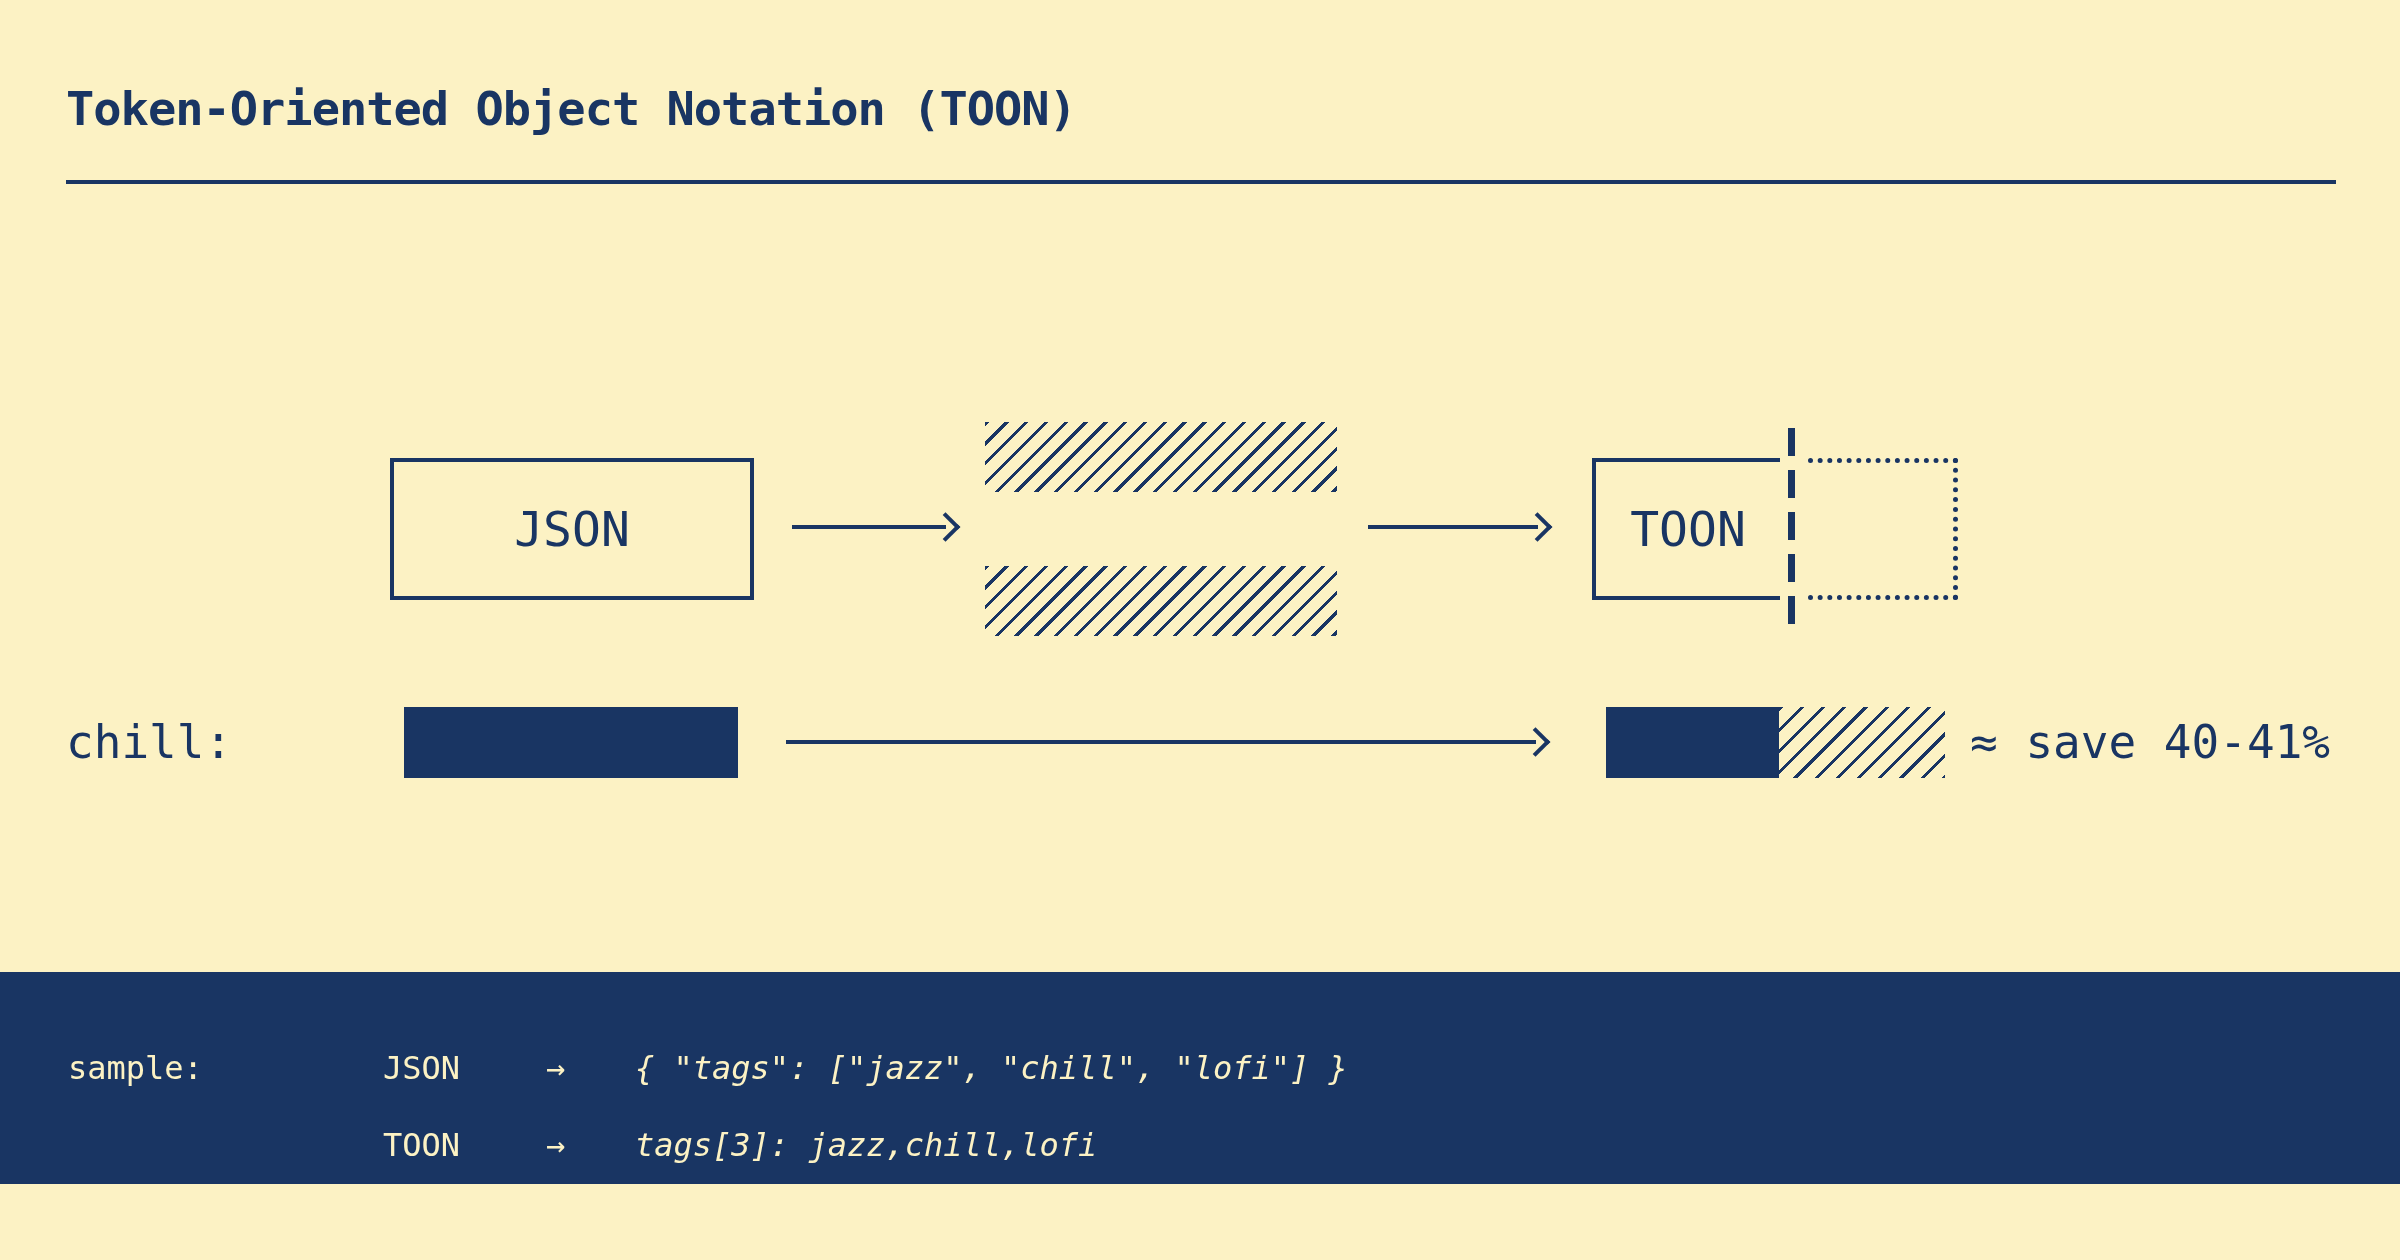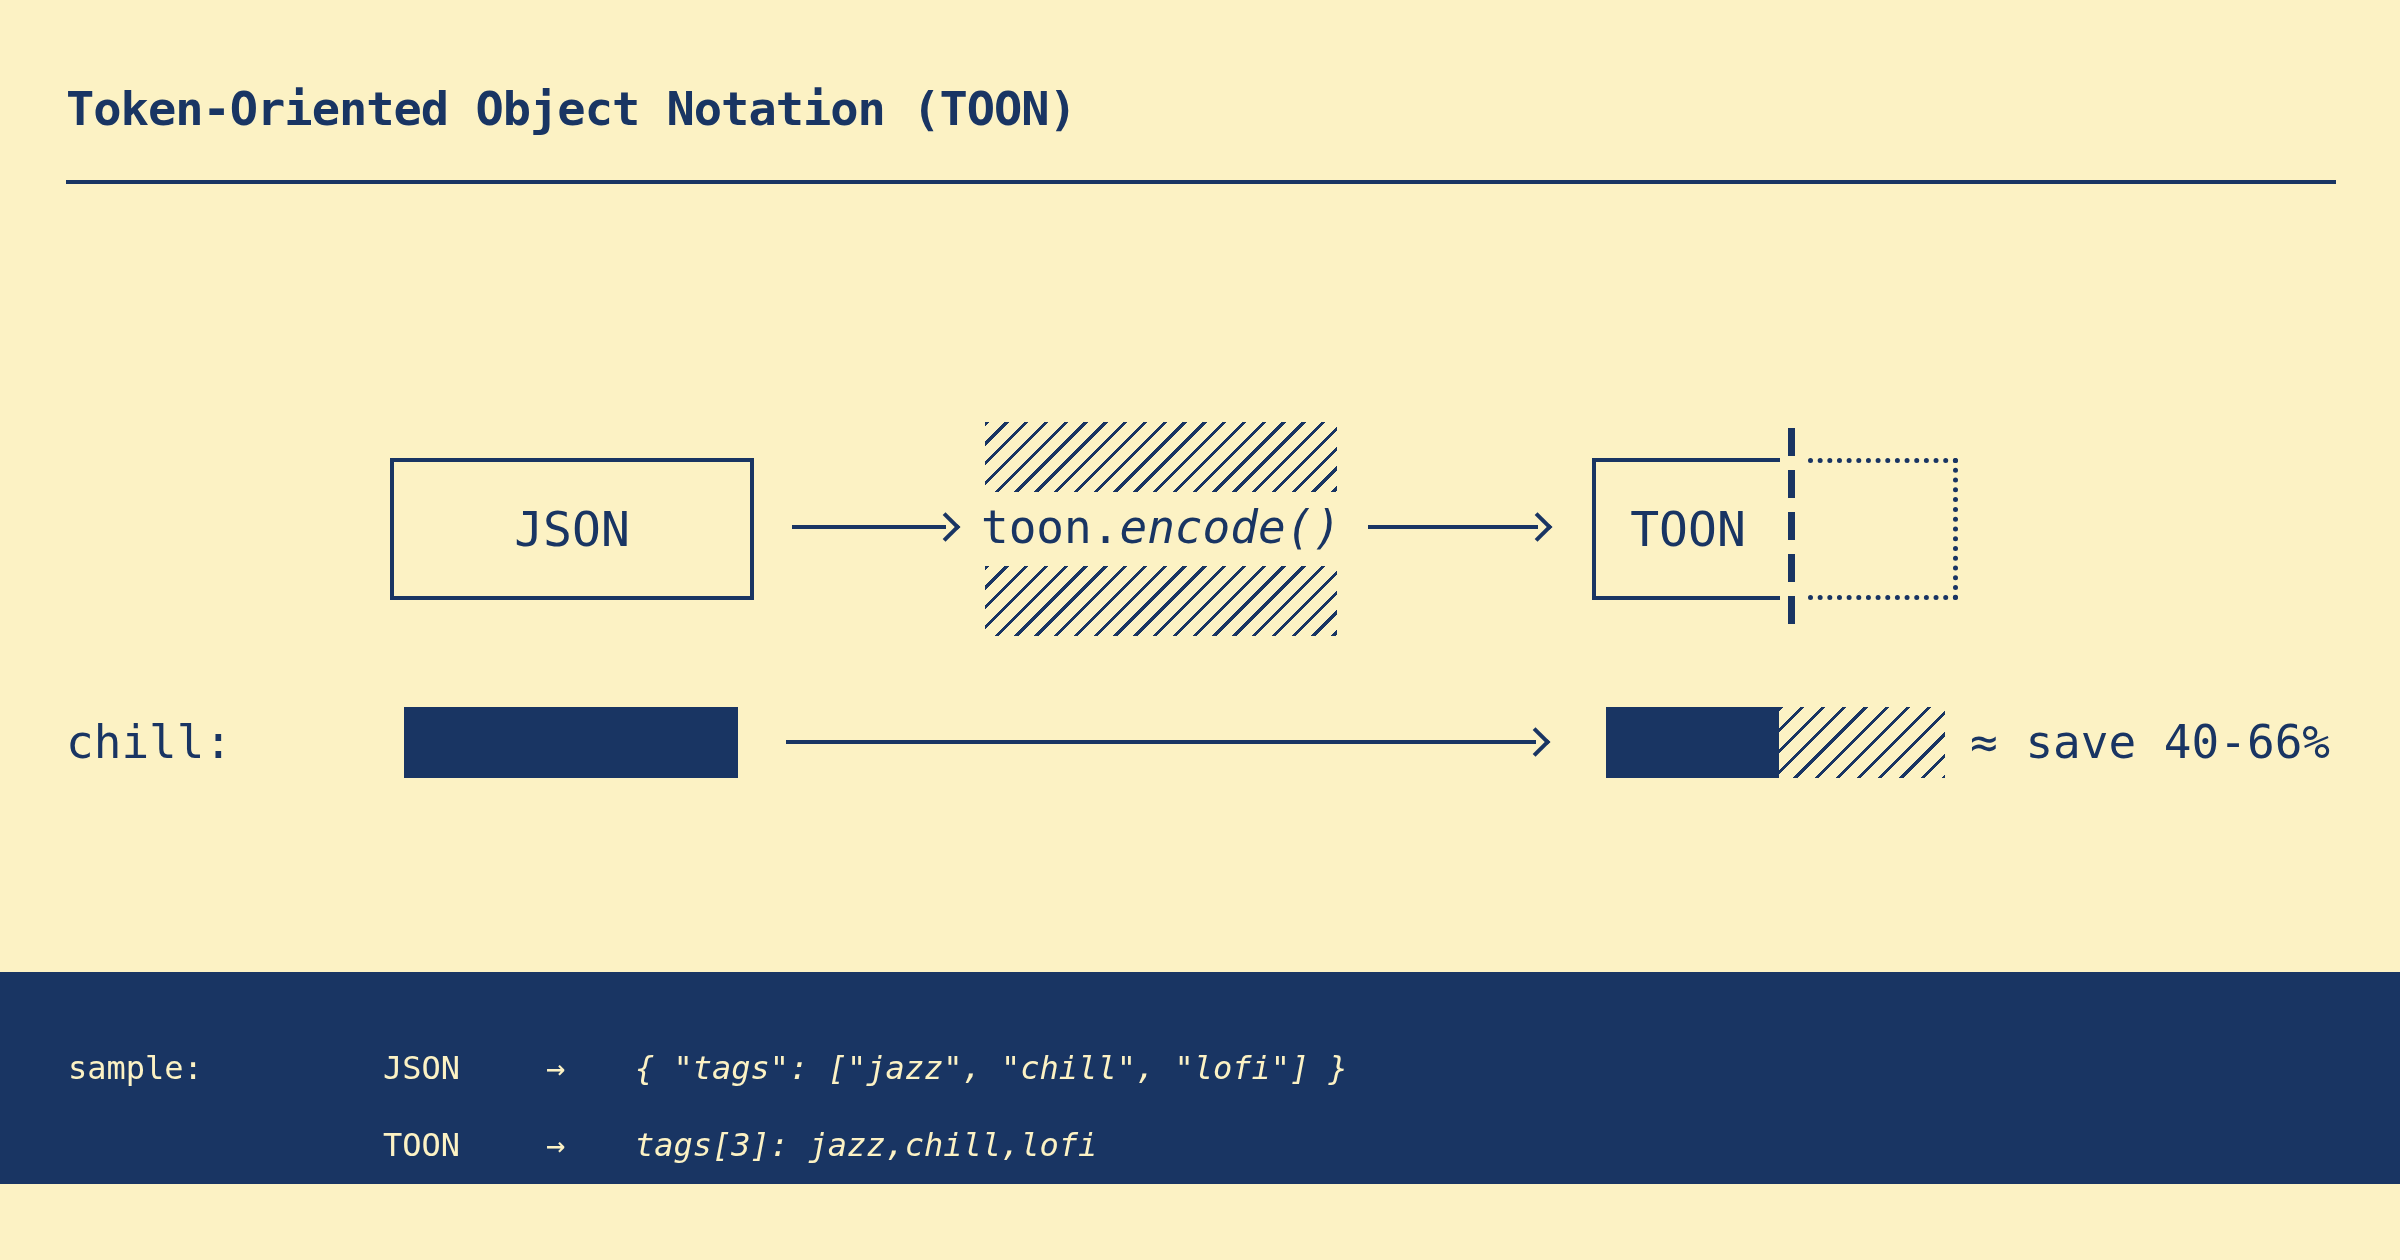--- a/index.html
+++ b/index.html
@@ -112,23 +112,20 @@
   <div class="abs box json-box">
     <span>JSON</span>
   </div>
 
   <div class="abs arrow arrow-1">
     <div class="arrow-line"></div>
     <div class="arrow-head"></div>
   </div>
 
   <div class="abs hatch hatch-top"></div>
-  <div class="abs encode-label">
-    <span>toon.</span><span class="italic">encode()</span>
-  </div>
   <div class="abs hatch hatch-bottom"></div>
 
   <div class="abs arrow arrow-2">
     <div class="arrow-line"></div>
     <div class="arrow-head"></div>
   </div>
 
   <div class="abs box toon-box">
     <span>TOON</span>
   </div>
@@ -136,21 +133,21 @@
   <div class="abs ghost-box"></div>
 
   <div class="abs flexc tokens-label">chill:</div>
   <div class="abs bar bar-json"></div>
   <div class="abs arrow arrow-long">
     <div class="arrow-line"></div>
     <div class="arrow-head"></div>
   </div>
   <div class="abs bar bar-toon"></div>
   <div class="abs bar-toon-save"></div>
-  <div class="abs flexc savings-note">≈ save 40-66%</div>
+  <div class="abs flexc savings-note">≈ save 40-41%</div>
 
   <div class="abs sample-panel">
     <div class="abs flexc sample-label">sample:</div>
 
     <div class="abs flexc row-format-0">JSON</div>
     <div class="abs flexc row-arrow-0">→</div>
     <div class="abs flexc italic row-code-0">{ "tags": ["jazz", "chill", "lofi"] }</div>
 
     <div class="abs flexc row-format-1">TOON</div>
     <div class="abs flexc row-arrow-1">→</div>

